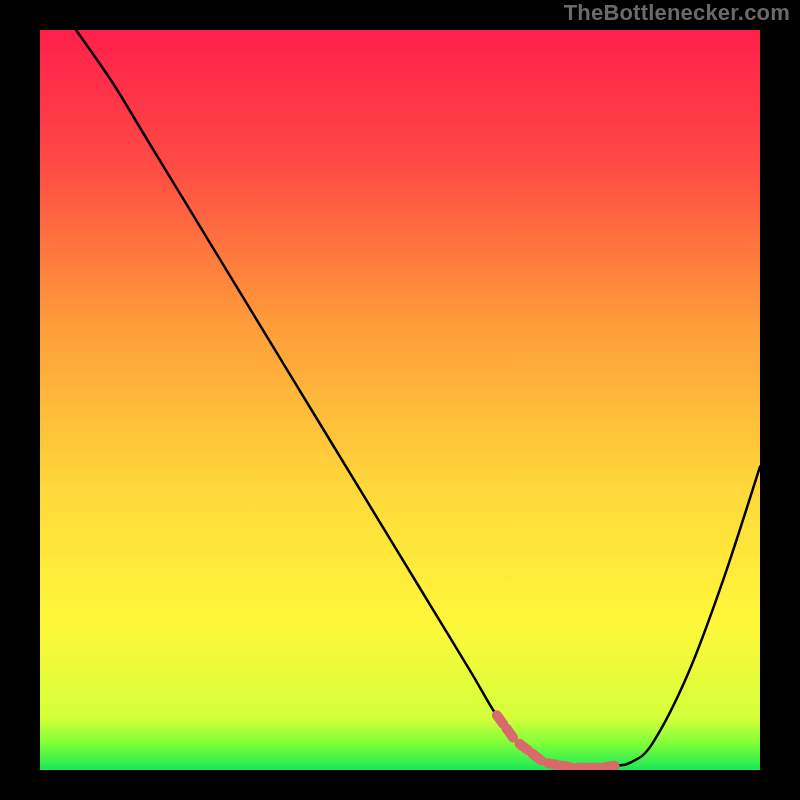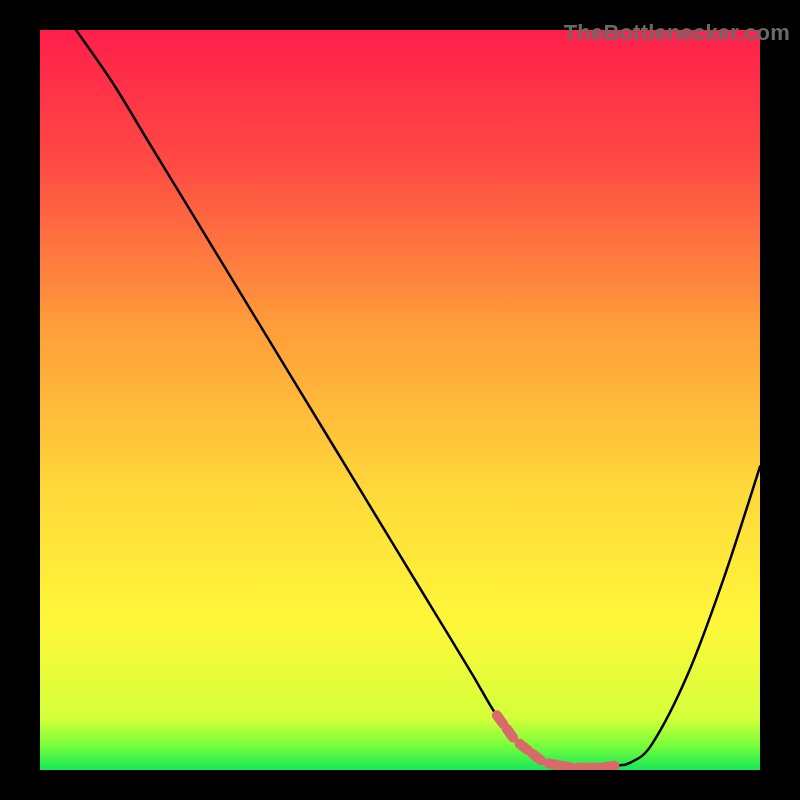--- a/index.html
+++ b/index.html
@@ -6,21 +6,21 @@
   body {
     width: 800px;
     height: 800px;
     background: #000;
     font-family: Arial, sans-serif;
     position: relative;
     overflow: hidden;
   }
   .watermark {
     position: absolute;
-    top: 20px;
+    top: 0;
     right: 10px;
     color: #6a6a6a;
     font-size: 22px;
     font-weight: bold;
     z-index: 10;
     letter-spacing: 0.2px;
   }
   .chart-container {
     position: absolute;
     left: 40px;

